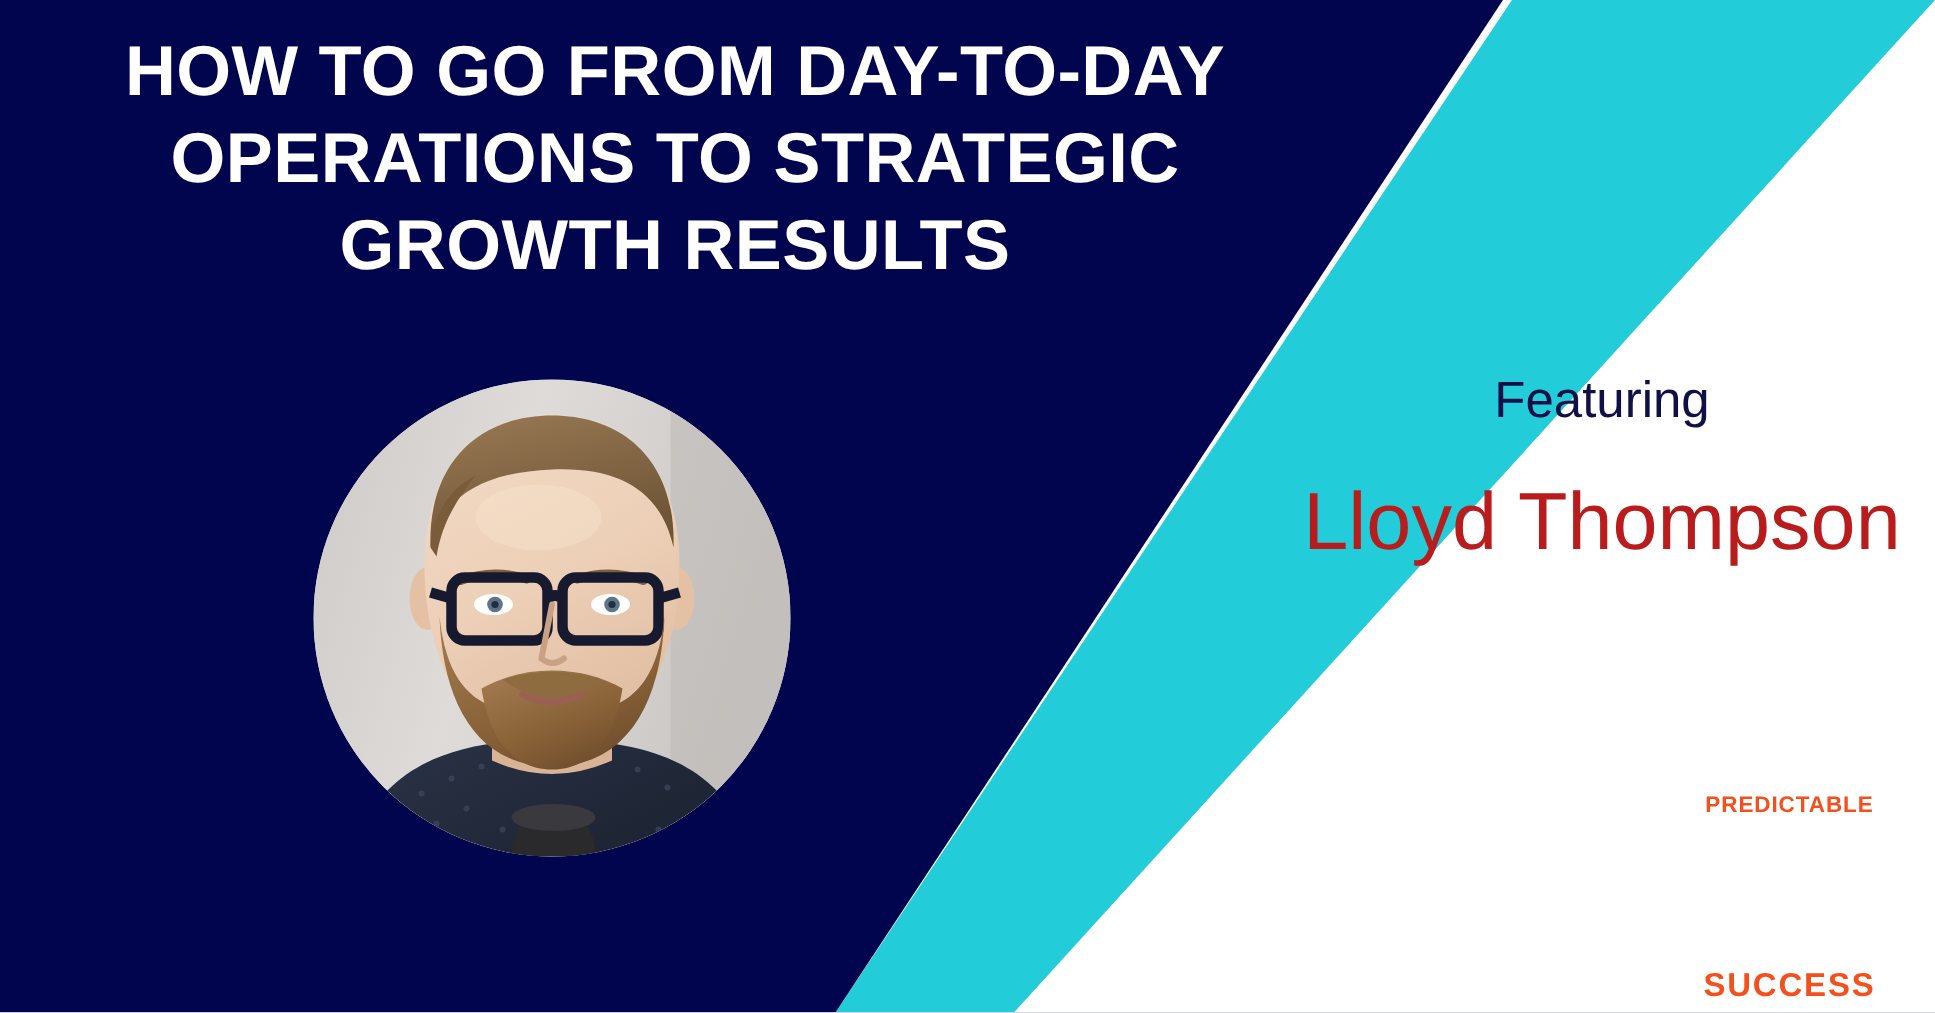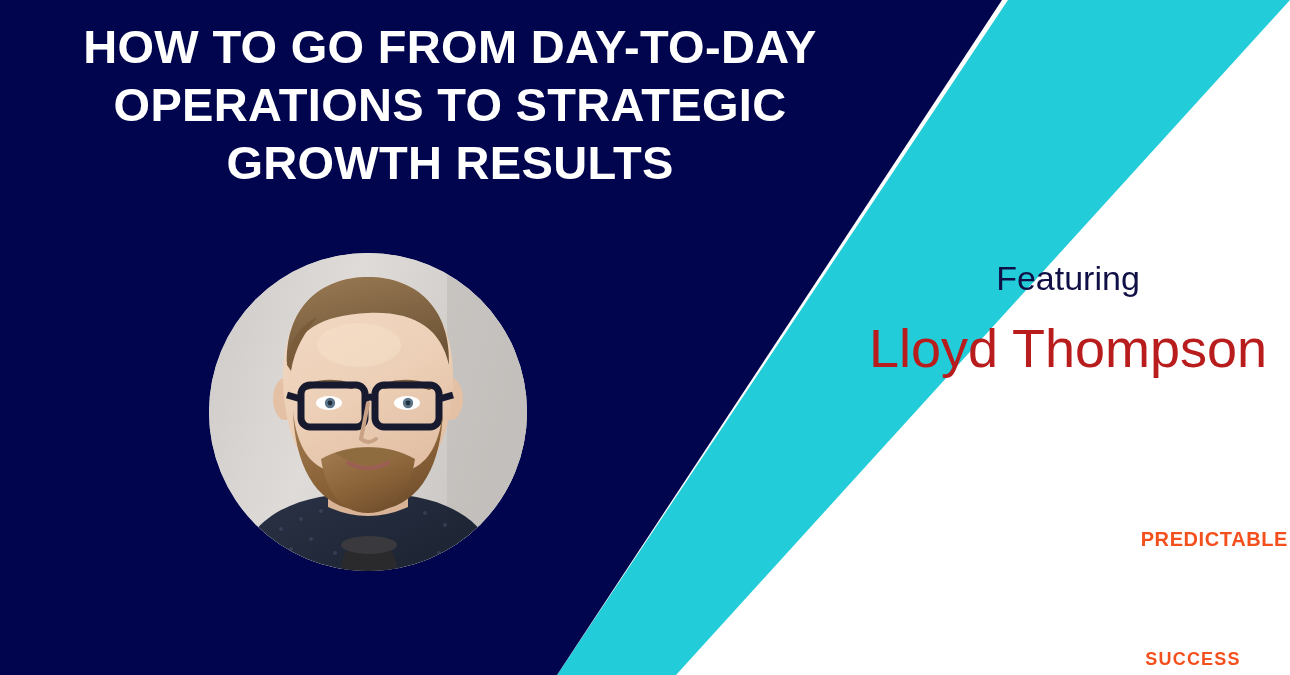--- a/index.html
+++ b/index.html
@@ -65,21 +65,21 @@
     border-radius: 50%;
     overflow: hidden;
     background: #d9d7d4;
   }
   .portrait-svg { display: block; width: 100%; height: 100%; }
 
   
   .featuring {
     position: absolute;
     left: 868px;
-    top: 258px;
+    top: 247px;
     width: 400px;
     text-align: center;
     color: #101046;
     font-size: 34px;
     line-height: 40px;
     font-weight: 400;
   }
   .speaker {
     position: absolute;
     left: 868px;
@@ -99,34 +99,34 @@
     left: 1098px;
     top: 524px;
     width: 190px;
     height: 146px;
   }
   .logo-top {
     position: absolute;
     top: 4px;
     left: 0;
     width: 190px;
-    text-align: right;
+    text-align: center;
     color: #f4501e;
-    font-size: 20px;
+    font-size: 15px;
     font-weight: bold;
     letter-spacing: 0.6px;
   }
   .logo-bottom {
     position: absolute;
     bottom: 0px;
     left: 0;
     width: 190px;
     text-align: center;
     color: #f4501e;
-    font-size: 18px;
+    font-size: 22px;
     font-weight: bold;
     letter-spacing: 1.2px;
   }
   .logo-mark {
     position: absolute;
     top: 22px;
     left: 0;
     width: 190px;
     height: 100px;
     text-align: center;

